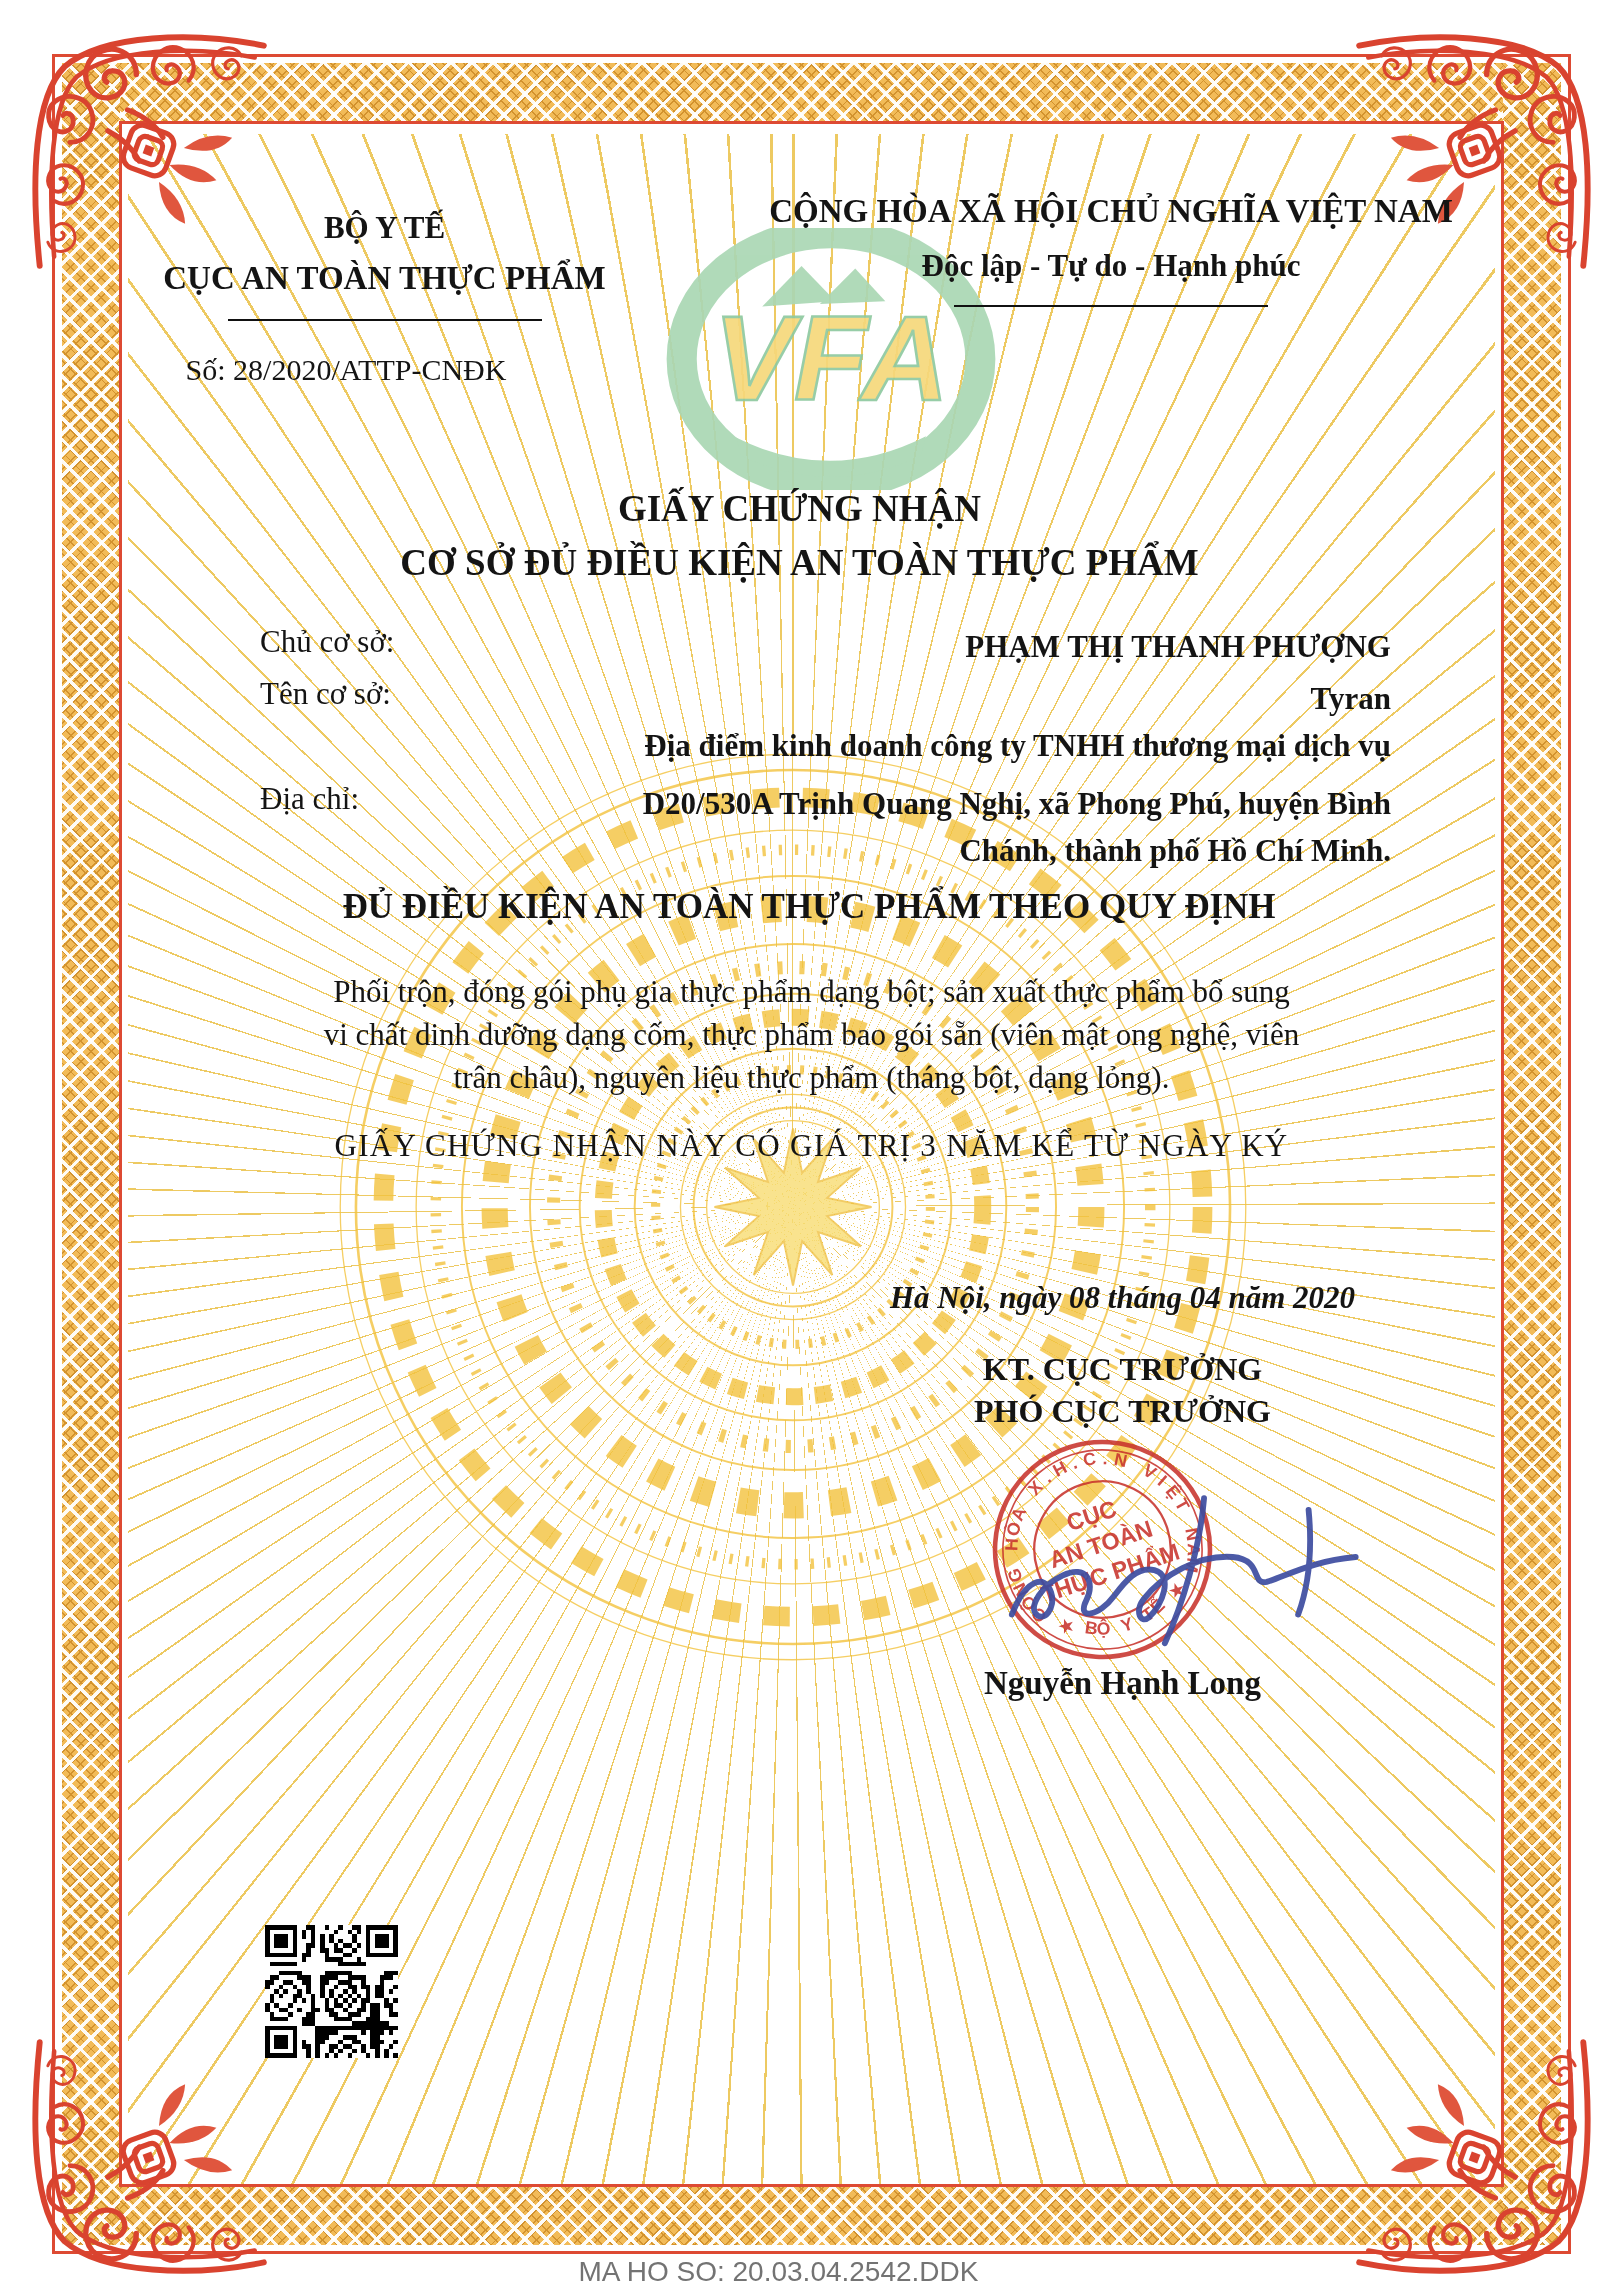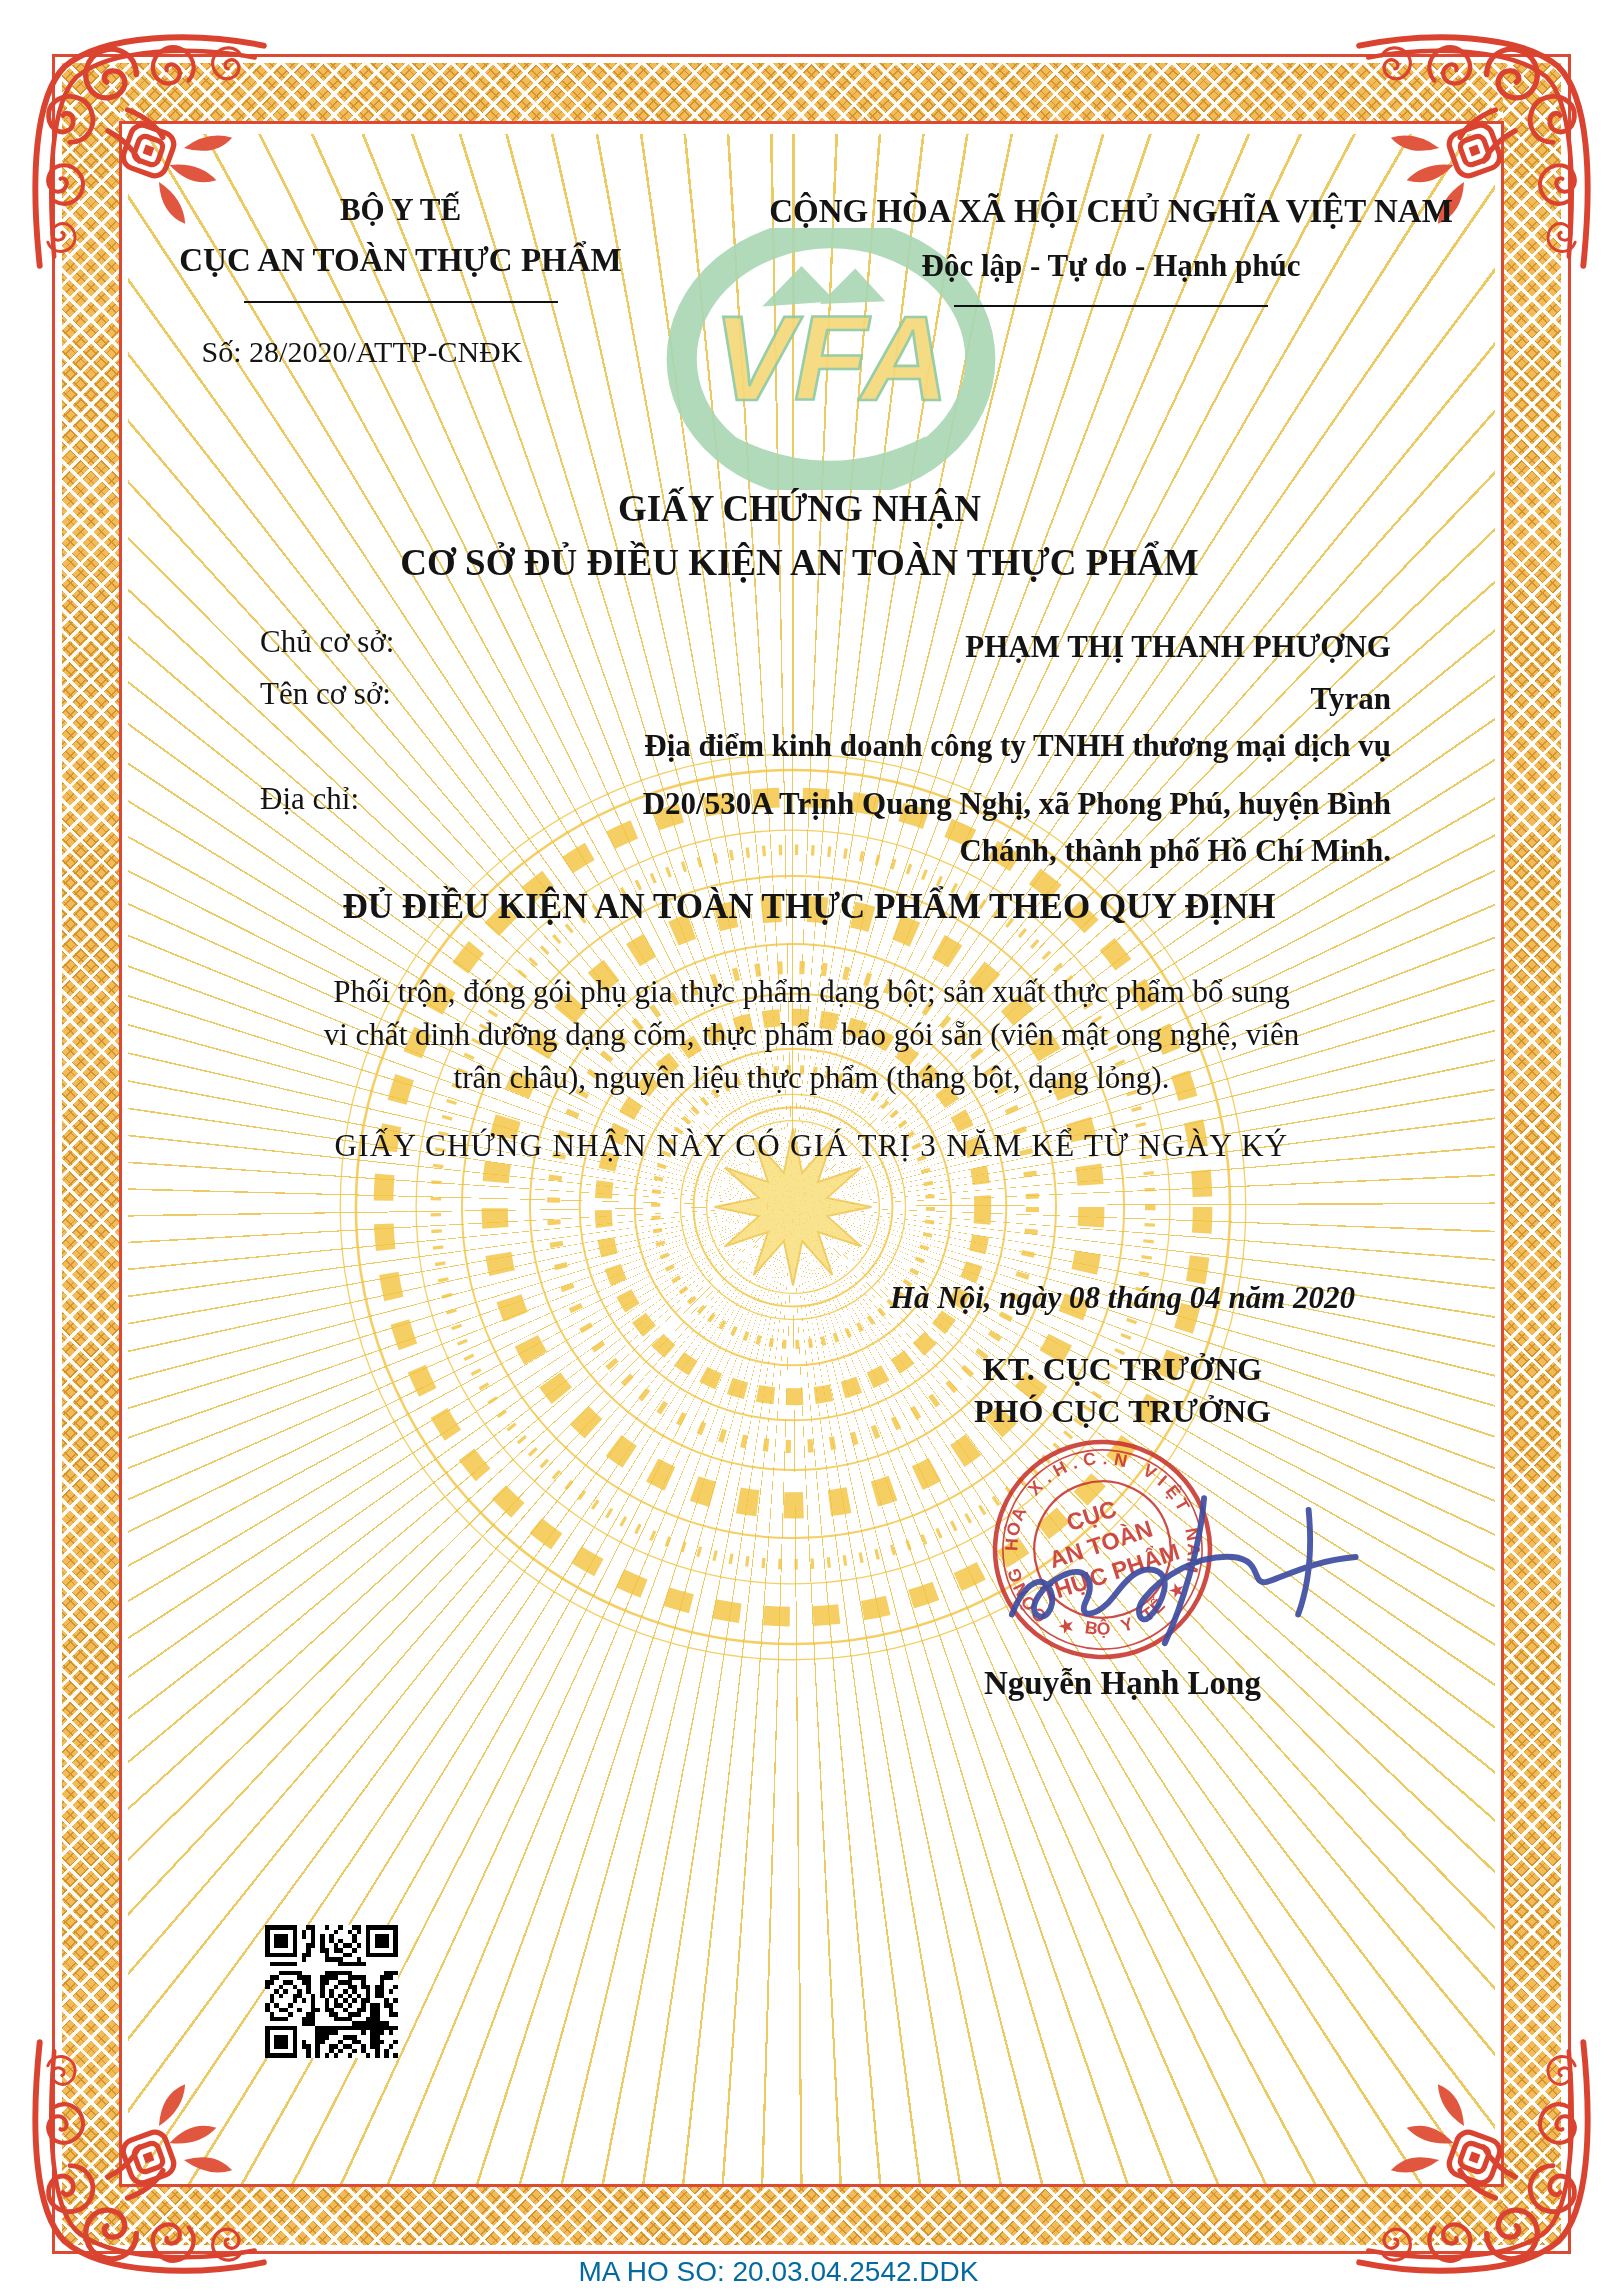--- a/index.html
+++ b/index.html
@@ -30,21 +30,21 @@
   #corner-tr{right:23.6px;top:26px;transform:scaleX(-1);}
   #corner-bl{left:23.6px;bottom:13px;transform:scaleY(-1);}
   #corner-br{right:23.6px;bottom:13px;transform:scale(-1,-1);}
 
   
   #drum{left:335px;top:749px;z-index:2;}
   #vfa-logo{left:664px;top:228px;z-index:2;}
 
   
   .txt{z-index:5;line-height:1.25;}
-  #hdr-left{left:162px;top:191px;width:445px;text-align:center;margin-left:16px;}
+  #hdr-left{left:162px;top:209px;width:445px;text-align:center;}
   .hl1{font-size:31px;font-weight:bold;}
   .hl2{font-size:33px;font-weight:bold;margin-top:10.5px;white-space:nowrap;}
   .hrule{border:none;border-top:2.6px solid #111;width:314px;margin:19.6px auto 0 auto;}
   #doc-number{margin-top:30px;text-align:left;font-size:30px;padding-left:23.6px;white-space:nowrap;}
   #hdr-right{left:738px;top:191px;width:746px;text-align:center;}
   .hr1{font-size:33px;font-weight:bold;white-space:nowrap;}
   .hr2{font-size:31px;font-weight:bold;margin-top:14.4px;}
   #title-block{left:0px;top:486px;width:1599px;text-align:center;}
   .t1{font-size:37px;font-weight:bold;}
   .t2{font-size:37px;font-weight:bold;margin-top:7.9px;}
@@ -57,21 +57,21 @@
   #date-line{font-size:31px;font-weight:bold;font-style:italic;}
   .st1{font-size:32px;font-weight:bold;margin-top:31px;}
   .st2{font-size:32px;font-weight:bold;margin-top:2.6px;}
   #signer-name{left:746px;top:1665px;width:753px;text-align:center;font-size:33px;font-weight:bold;z-index:5;}
 
   
   #seal{left:978px;top:1425px;z-index:6;opacity:.88;}
   #signature{left:1001px;top:1476px;z-index:7;opacity:.92;}
   #qr{left:265px;top:1925px;z-index:8;}
   #footer-code{left:0;top:2256px;width:1557px;text-align:center;z-index:5;
-      font-family:"Liberation Sans","DejaVu Sans",sans-serif;font-size:28px;color:#0369a1;}
+      font-family:"Liberation Sans","DejaVu Sans",sans-serif;font-size:28px;color:#737373;}
 </style>
 </head>
 <body>
 
 <div id="page">
 
   <div id="rays" class="abs"></div>
 
   <svg id="drum" class="abs" width="916" height="916" viewBox="-700 -700 1400 1400">
       <g fill="none" opacity="0.8">

